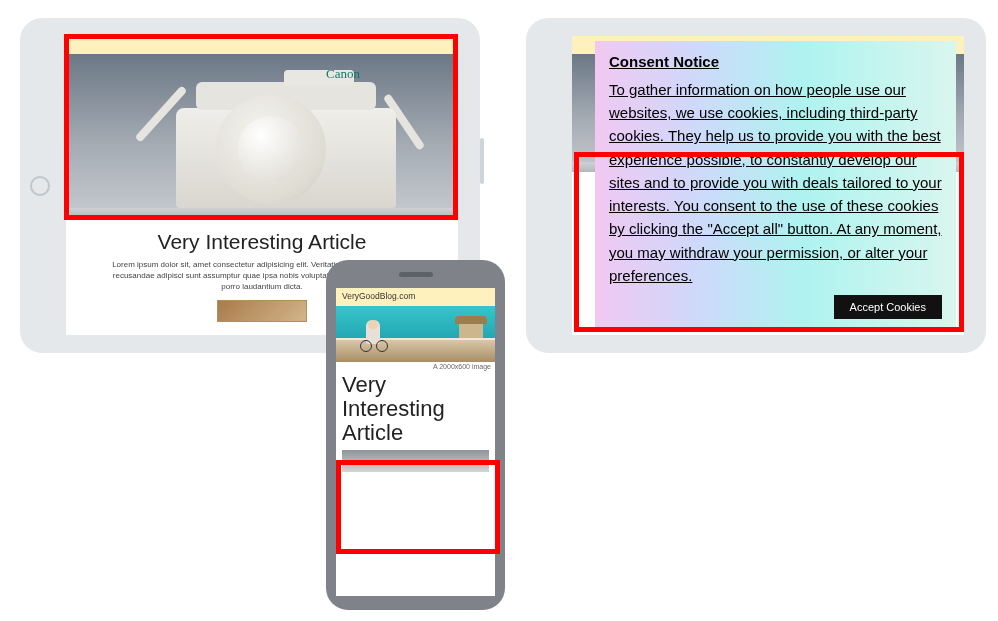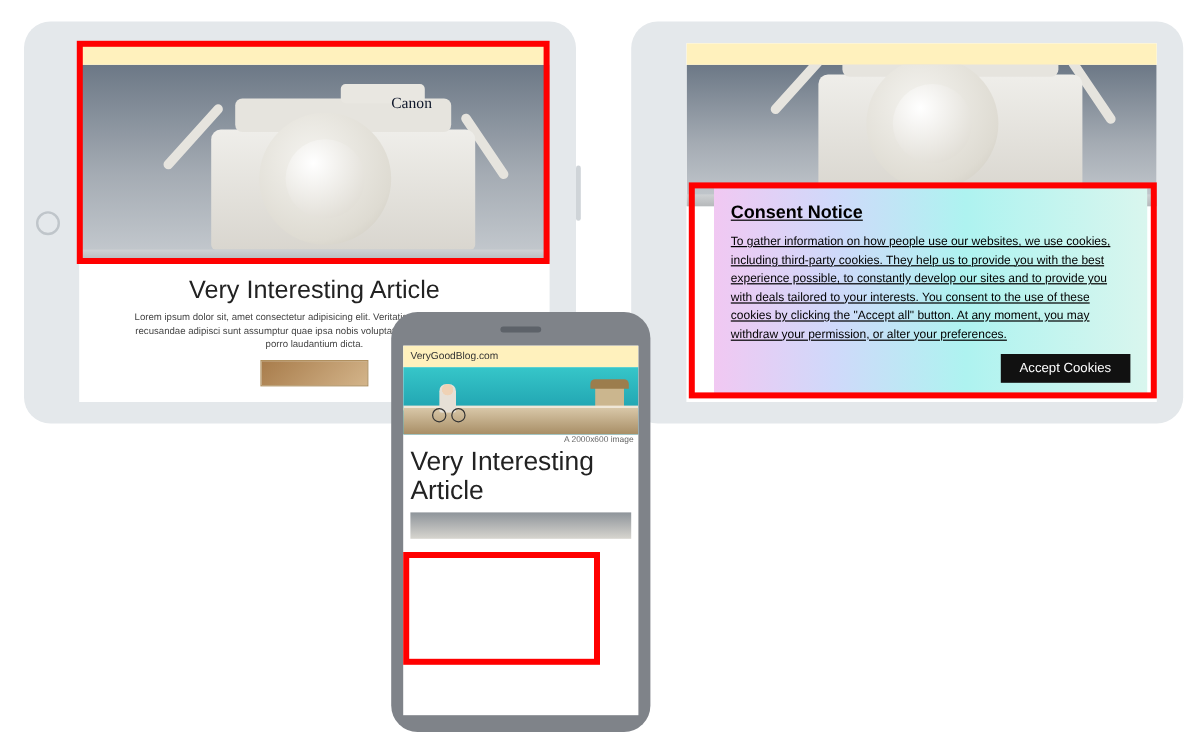--- a/index.html
+++ b/index.html
@@ -66,22 +66,22 @@
   .hero .wall{position:absolute;inset:0;
     background:linear-gradient(180deg,#6c7886 0%,#a4abb3 55%,#c6cbd0 100%)}
   .hero .shelf{position:absolute;left:0;right:0;bottom:0;height:10px;
     background:linear-gradient(180deg,#cfd2d4,#b5b8ba)}
   .hero .cam-body{position:absolute;left:110px;bottom:10px;width:220px;height:100px;
     background:linear-gradient(180deg,#efeeea,#d9d6cf);border-radius:8px 8px 4px 4px}
   .hero .cam-top{position:absolute;left:130px;bottom:108px;width:180px;height:28px;
     background:#e6e4de;border-radius:6px}
   .hero .cam-bump{position:absolute;left:218px;bottom:132px;width:70px;height:16px;
     background:#e9e7e1;border-radius:4px}
-  .hero .cam-label{position:absolute;left:260px;bottom:124px;
-    font-family:"Comic Sans MS",cursive;font-size:13px;color:#0f172a}
+  .hero .cam-label{position:absolute;left:260px;bottom:136px;
+    font-family:"Comic Sans MS",cursive;font-size:13px;color:#0f766e}
   .hero .lens-out{position:absolute;left:150px;bottom:14px;width:110px;height:110px;
     background:radial-gradient(circle at 40% 35%,#f4f3ef 0%,#dedbd2 70%,#c7c3b8 100%);
     border-radius:50%}
   .hero .lens-in{position:absolute;left:172px;bottom:36px;width:66px;height:66px;
     background:radial-gradient(circle at 35% 30%,#fff 0%,#e1ded6 80%);
     border-radius:50%}
   .hero .strap1{position:absolute;left:60px;bottom:100px;width:70px;height:8px;
     background:#e6e4de;transform:rotate(-48deg);border-radius:4px}
   .hero .strap2{position:absolute;left:306px;bottom:92px;width:64px;height:8px;
     background:#e6e4de;transform:rotate(56deg);border-radius:4px}
@@ -120,36 +120,36 @@
   .t2-hero{height:118px}
   .consent{
     position:absolute;
     left:23px; right:8px; bottom:6px;
     padding:12px 14px 10px;
     background:linear-gradient(90deg,#f1c8f2 0%,#cfd9fa 28%,#aef3f0 58%,#d9f6ee 100%);
     color:#000;
     text-decoration:underline;
   }
   .consent h2{margin:0 0 8px;font-size:15px;font-weight:700}
-  .consent p{margin:0 0 8px;font-size:10px;line-height:1.55}
+  .consent p{margin:0 0 8px;font-size:15px;line-height:1.55}
   .consent .accept{
     float:right;
     background:#111;color:#fff;
     font-size:11px;
     padding:6px 16px;
     border:none;
     cursor:pointer;
   }
   .consent::after{content:"";display:block;clear:both}
 
   
   .phone{
     position:absolute;
     left:326px; top:260px;
-    width:216px; height:350px;
+    width:179px; height:350px;
     background:var(--bezel);
     border-radius:22px;
   }
   .phone .speaker{
     position:absolute; top:12px; left:50%; transform:translateX(-50%);
     width:34px;height:5px;background:#5d6269;border-radius:3px;
   }
   .phone .p-screen{
     position:absolute;
     left:10px;right:10px;top:28px;bottom:14px;

